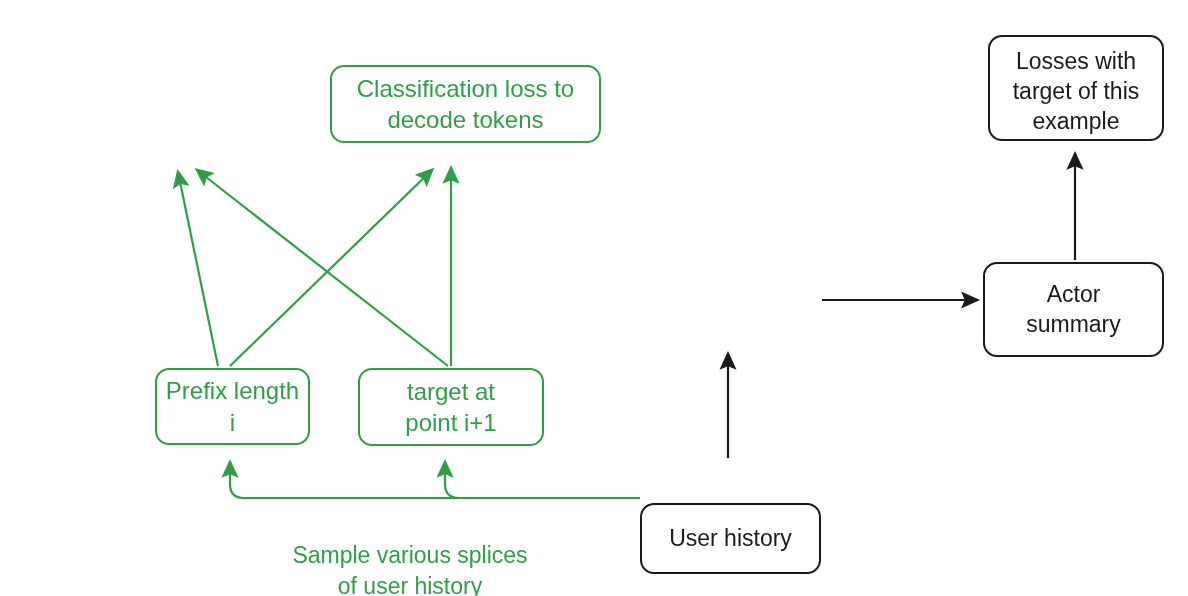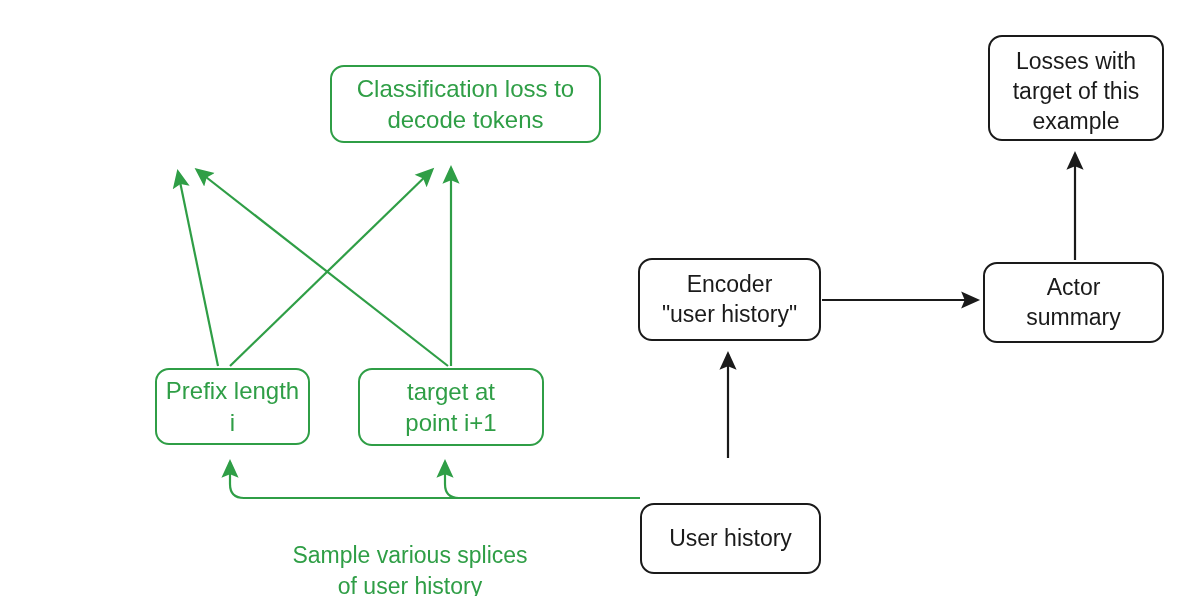--- a/index.html
+++ b/index.html
@@ -97,26 +97,22 @@
     <span>Classification loss to
 decode tokens</span>
   </div>
 
   <div class="node black" style="left:988px; top:35px; width:176px; height:106px;align-items:flex-end;">
     <span>Losses with
 target of this
 example</span>
   </div>
 
-  <div class="node black" style="left:638px; top:258px; width:183px; height:83px;">
-    <span>Encoder
-"user history"</span>
-  </div>
 
-  <div class="node black" style="left:983px; top:262px; width:181px; height:81px;">
+  <div class="node black" style="left:983px; top:262px; width:181px; height:95px;">
     <span>Actor
 summary</span>
   </div>
 
   <div class="node green" style="left:140px; top:368px; width:155px; height:77px;margin-left:15px;">
     <span>Prefix length
 i</span>
   </div>
 
   <div class="node green" style="left:358px; top:368px; width:186px; height:78px;">

